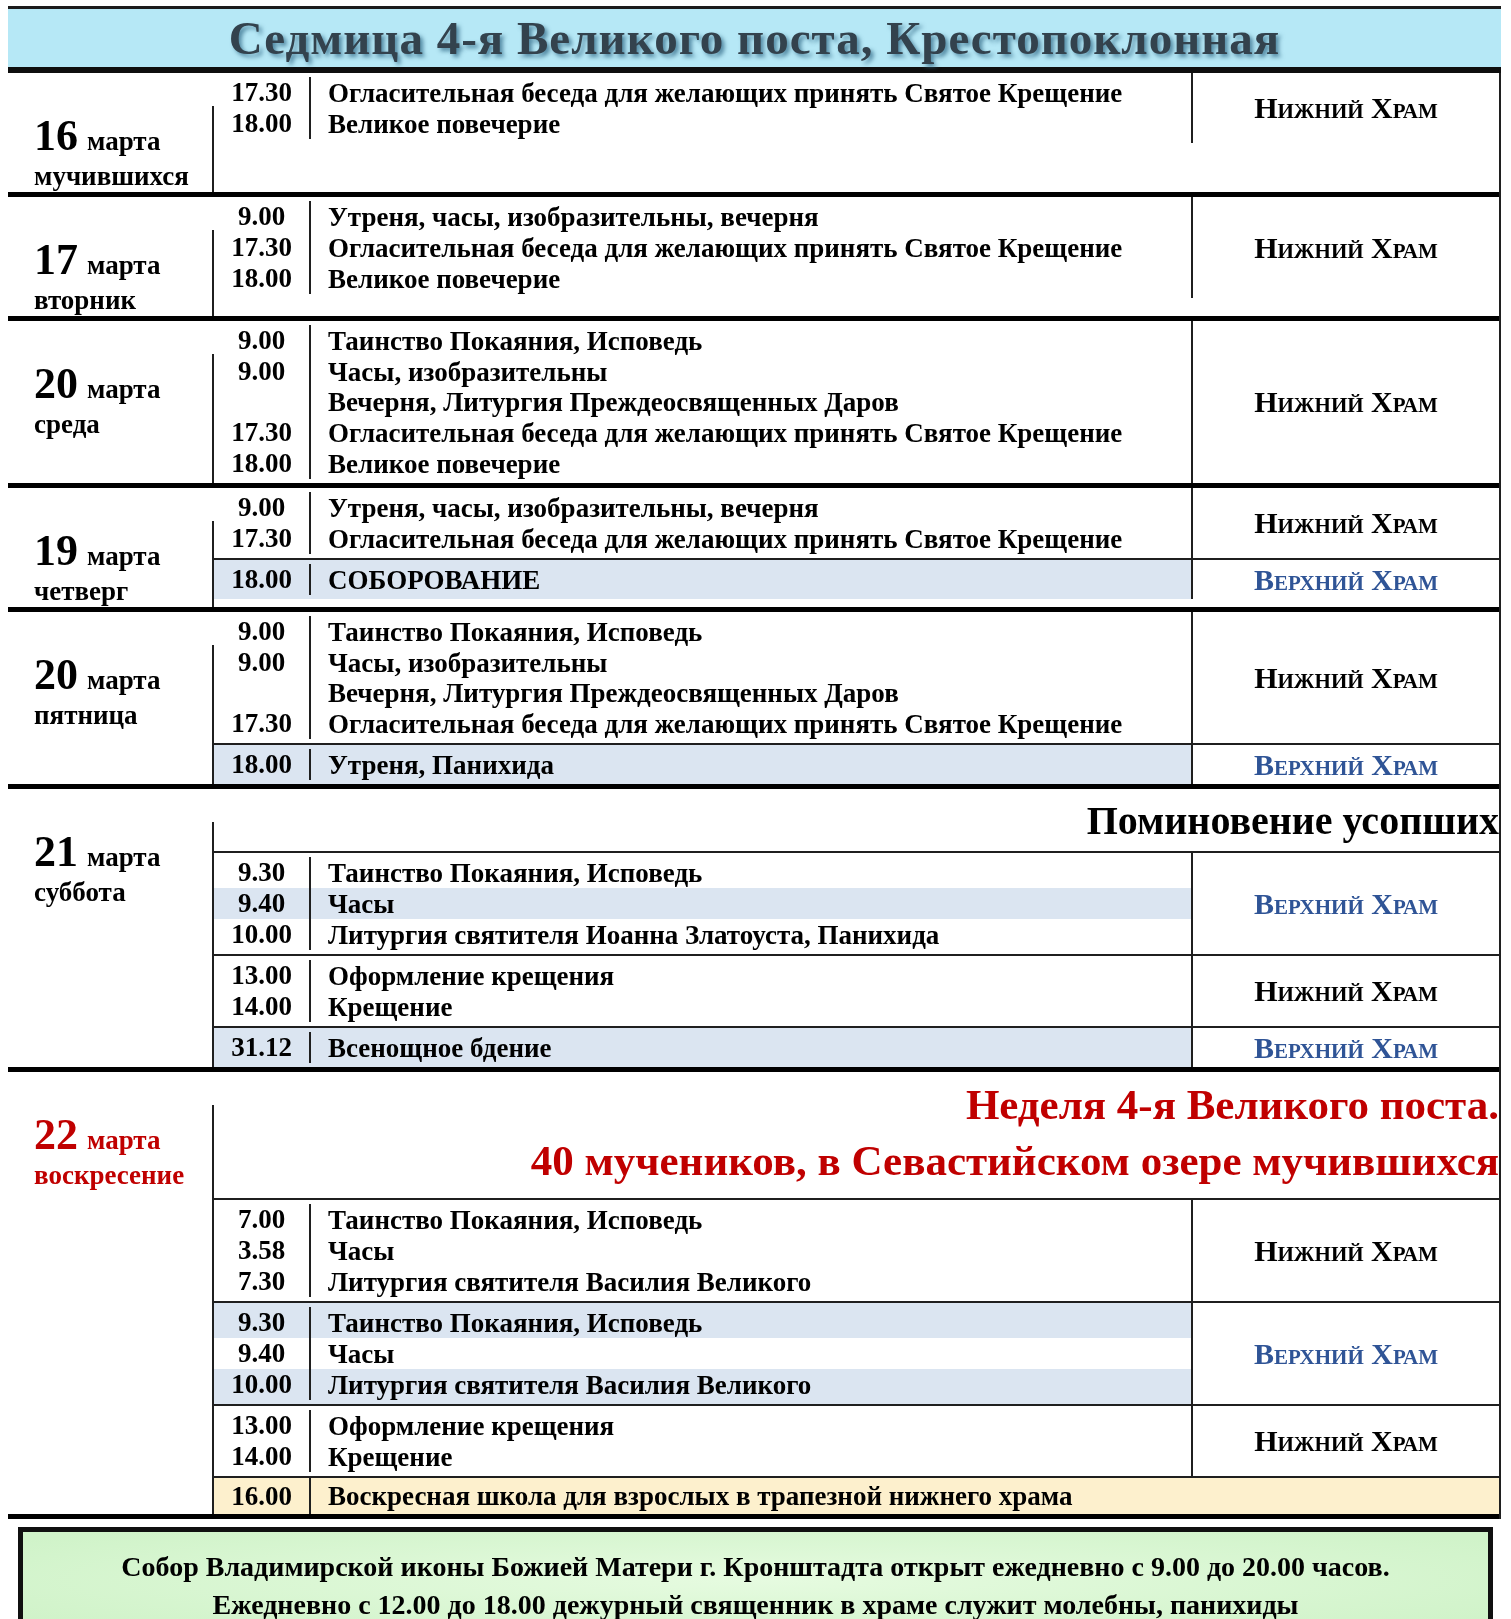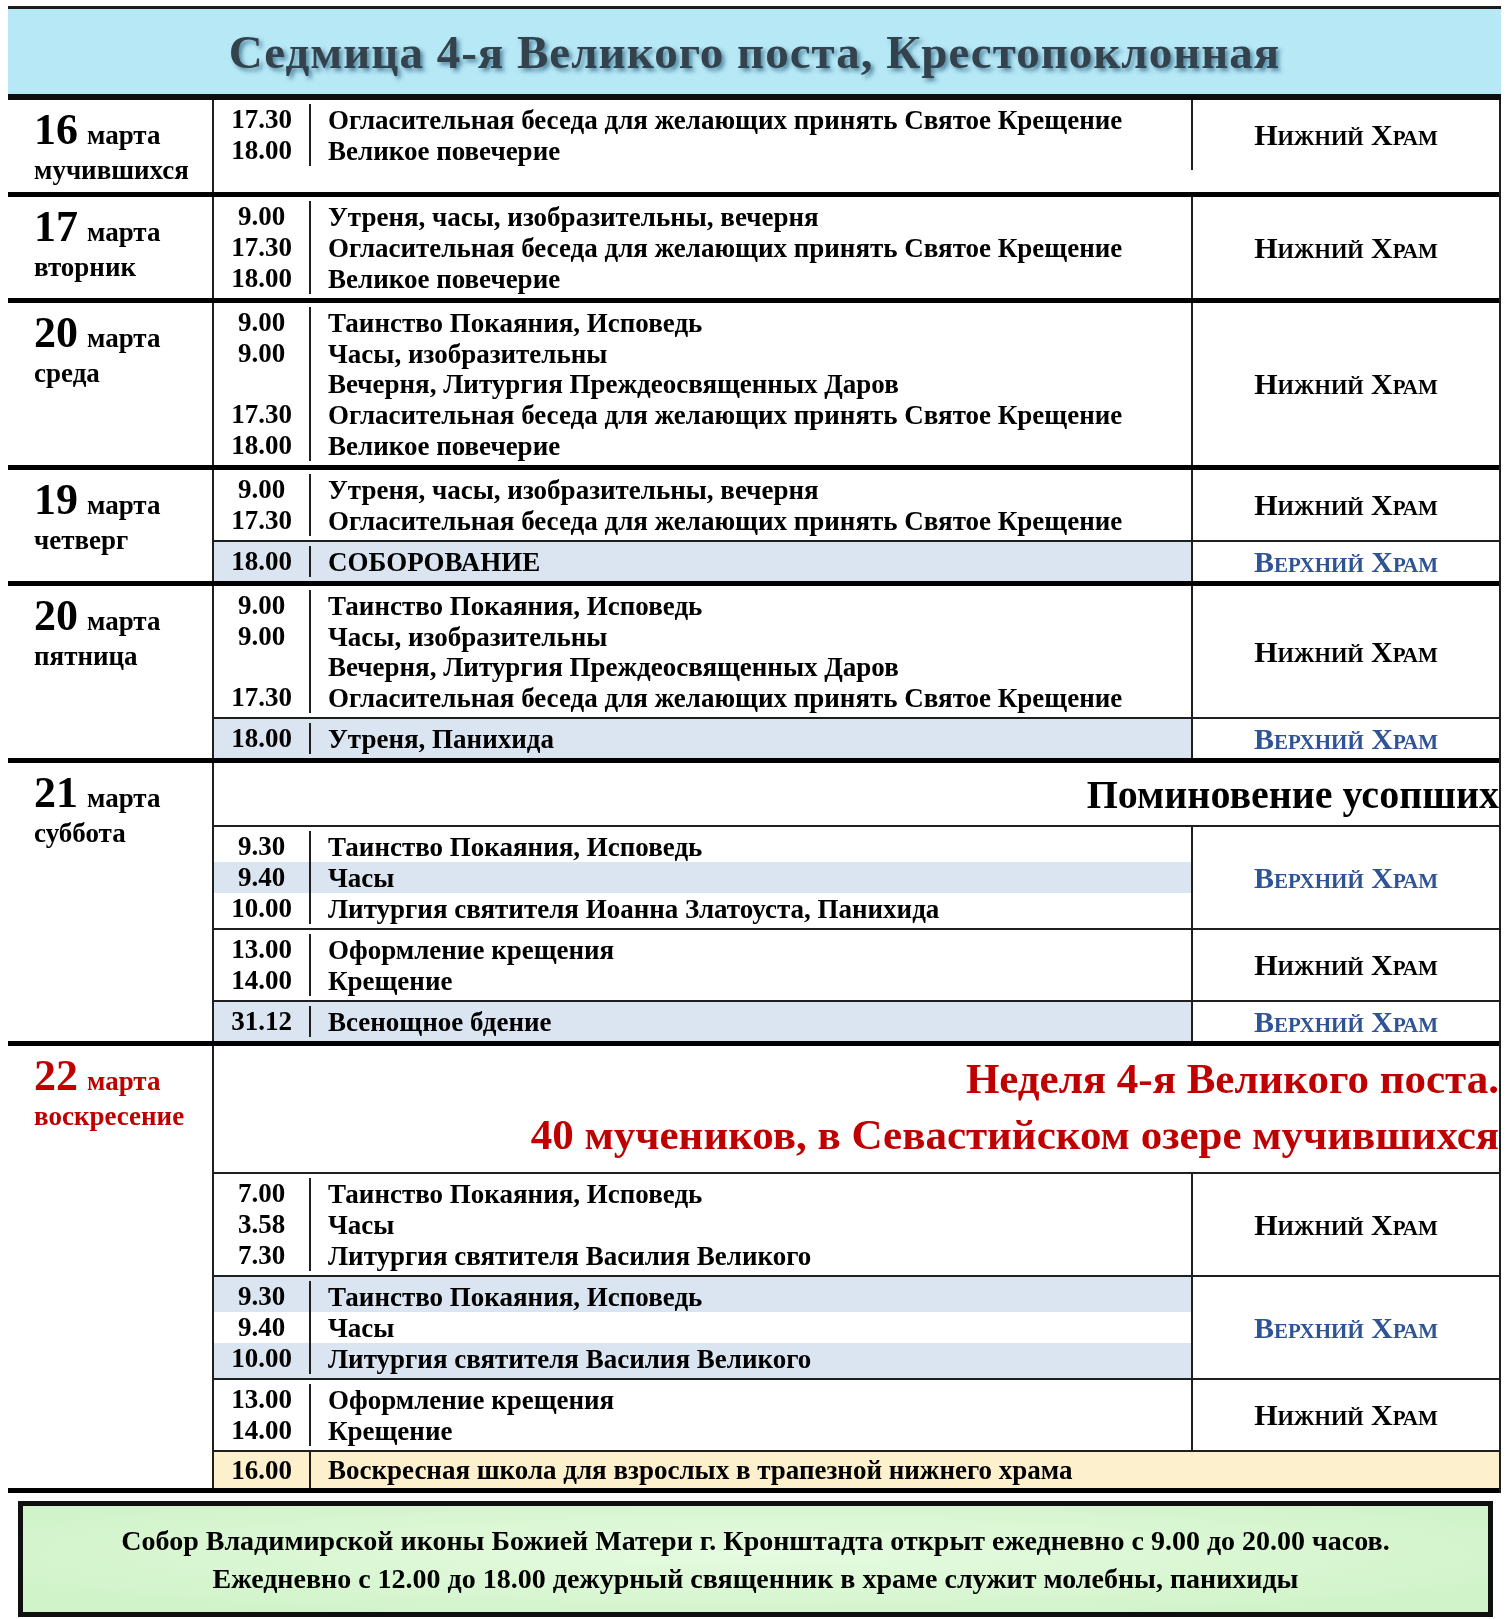--- a/index.html
+++ b/index.html
@@ -10,36 +10,37 @@
     font-weight: bold;
     color: #000;
   }
   .page { padding: 6px 10px 14px 8px; }
 
   
   .title-band {
     background: var(--header-bg, #b6e8f6);
     border-top: 3px solid #1b1b1b;
     border-bottom: 6px solid #0e0e0e;
-    height: 94px;
+    height: 67px;
     display: flex; align-items: center; justify-content: center;
     font-size: 47px;
     letter-spacing: 1px;
     color: #33424d;
     text-shadow: 3px 3px 4px rgba(50, 105, 135, 0.75);
   }
 
   
   .sched-table { border-right: 2px solid #1f1f1f; }
   .day { display: flex; border-bottom: 5px solid #000; }
 
   .date-cell {
     width: 206px; flex: 0 0 206px;
     border-right: 2px solid #1f1f1f;
-    padding: 10px 4px 6px 26px;
+    padding: 10px 4px 0 26px;
+    margin-top: 33px;
   }
   .date-num  { font-size: 44px; line-height: 40px; }
   .date-month{ font-size: 27px; margin-left: 9px; }
   .date-weekday { font-size: 27px; margin-top: 4px; }
   .red-day .date-num, .red-day .date-month, .red-day .date-weekday { color: var(--accent-red, #c00000); }
 
   .day-content { flex: 1; display: flex; flex-direction: column; }
   .block + .block { border-top: 2px solid #1f1f1f; }
 
   

